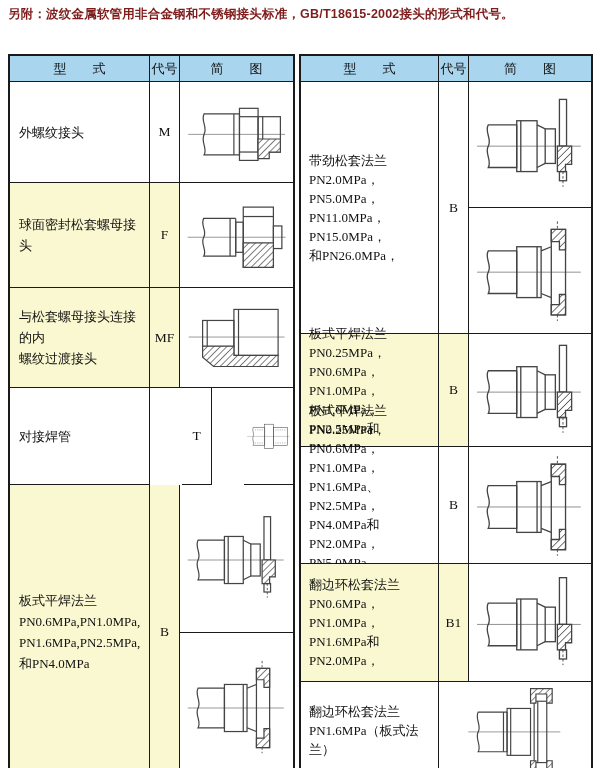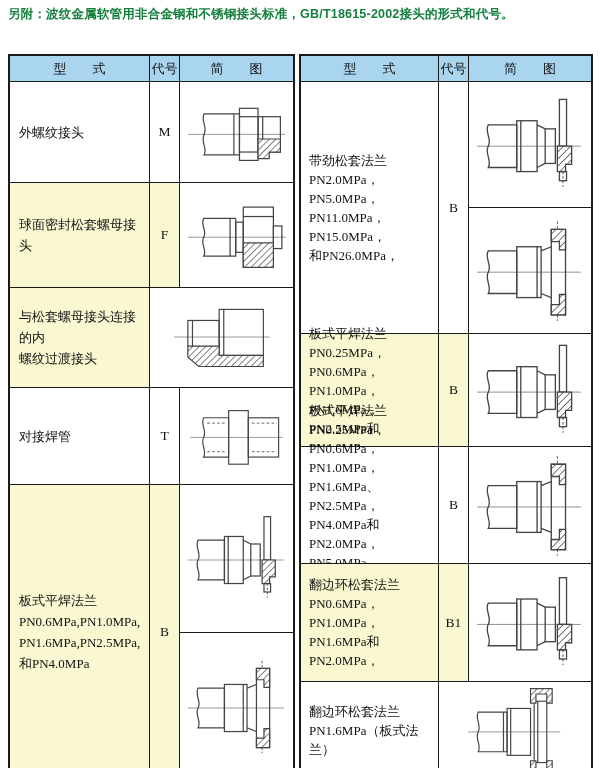--- a/index.html
+++ b/index.html
@@ -3,21 +3,21 @@
 <meta charset="utf-8">
 <style>
   html,body{margin:0;padding:0;}
   body{
     width:600px;height:768px;background:#fff;position:relative;overflow:hidden;
     font-family:"Liberation Serif","DejaVu Serif",serif;color:#111;
   }
   .page-title{
     position:absolute;left:8px;top:6px;width:584px;
     font-family:"Liberation Sans","DejaVu Sans",sans-serif;
-    font-weight:bold;font-size:12.5px;letter-spacing:.2px;color:#15803d;
+    font-weight:bold;font-size:12.5px;letter-spacing:.2px;color:#7f1d1d;
   }
   .tables{
     position:absolute;left:8px;top:38px;width:585px;height:727px;
     display:flex;gap:4px;margin-top:16px;
   }
   .tbl{
     box-sizing:border-box;border:2px solid var(--border,#000);
     background:#fff;display:flex;flex-direction:column;
   }
   .tbl.lt{width:287px;}
@@ -48,21 +48,21 @@
   }
   .hdr .cell{
     background:var(--header-bg,#a9d5ef);
     display:flex;align-items:center;justify-content:center;
     font-size:13px;padding:0;white-space:nowrap;line-height:normal;
   }
   .lh-hdr{height:26px;}
   .hl{background:var(--row-highlight-bg,#faf8d0);}
   
   .lr1{height:101px;} .lr2{height:105px;} .lr3{height:95px;}
-  .lr4{height:100px;font-family:Liberation Serif, serif;} .lr5{height:97px;}
+  .lr4{height:100px;font-family:Liberation Serif, serif;} .lr5{height:97px;gap:32px;}
   
   .rr1{height:252px;} .rr2{height:113px;} .rr3{height:117px;} .rr4{height:118px;}
   .sub{flex:1;display:flex;align-items:center;justify-content:center;min-height:0;}
   .sub + .sub{border-top:1.5px solid var(--border,#222);}
   .sub svg{width:95%;height:93%;}
   .defs-holder{position:absolute;width:0;height:0;overflow:hidden;}
 </style>
 </head>
 <body style="--header-bg: #a9d5ef; --row-highlight-bg: #faf8d0; --border: #1a1a1a;">
 
@@ -201,20 +201,21 @@
               <use href="#sym-loose-nut"></use>
             </svg>
           </div>
       </div>
     </div>
 
 
     <div class="row lr4">
       <div class="cell c-type hl">与松套螺母接头连接的内
 螺纹过渡接头</div>
+      <div class="cell c-code hl">MF</div>
       <div class="cell c-diag">
         <div class="sub">
             <svg viewBox="0 0 114 100">
               <use href="#sym-male-female-nipple"></use>
             </svg>
           </div>
       </div>
     </div>
 
     <div class="row lr5">

